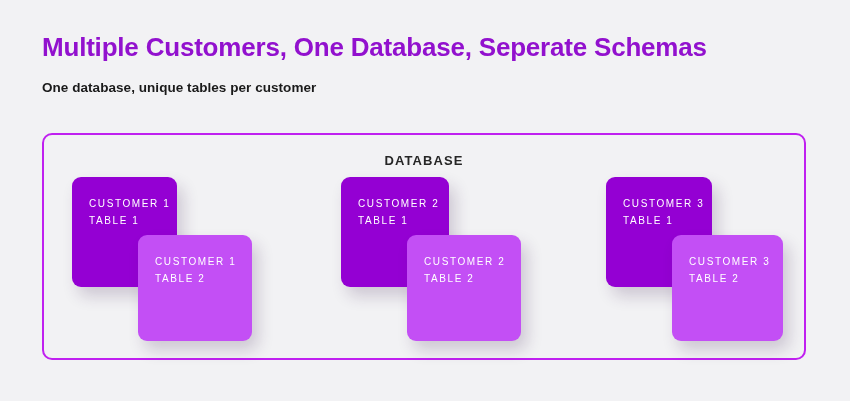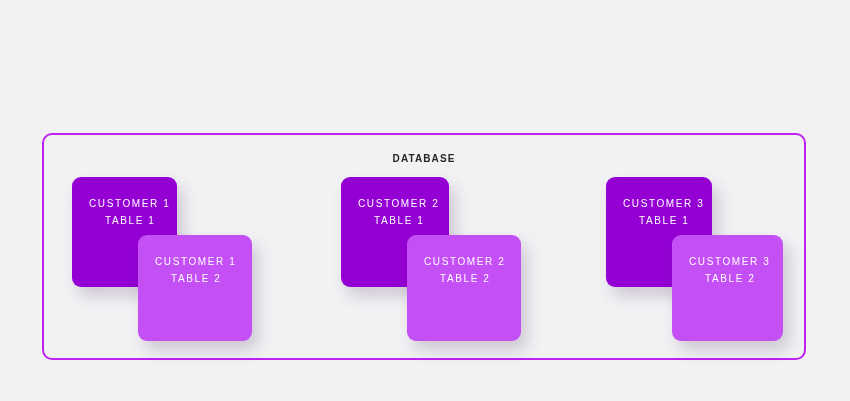--- a/index.html
+++ b/index.html
@@ -55,21 +55,21 @@
     background: transparent;
     box-sizing: border-box;
   }
 
   .db-label {
     position: absolute;
     left: 0;
     right: 0;
     top: 18px;
     text-align: center;
-    font-size: 10px;
+    font-size: 13px;
     font-weight: bold;
     color: #262626;
     letter-spacing: 1.1px;
   }
 
   .cards-layer {
     position: absolute;
     left: 0;
     top: 0;
     width: 850px;
@@ -100,29 +100,30 @@
     font-family: Liberation Sans, sans-serif;
     font-size: 10px;
     color: #ffffff;
     letter-spacing: 1.6px;
     line-height: 17px;
     white-space: nowrap;
   }
 
   .card-text .line2 {
     display: block;
-    margin-left: 16px;
   }
 </style>
 </head>
 <body>
 
 <div class="page">
 
+  <div class="title">Multiple Customers, One Database, Seperate Schemas</div>
 
+  <div class="subtitle">One database, unique tables per customer</div>
 
   <div class="db-container">
     <div class="db-label">DATABASE</div>
   </div>
 
   <div class="cards-layer">
 
     <div class="card dark" id="c0-back" style="left: 72px; top: 177px; width: 105px; height: 110px;">
       <div class="card-text">
         <span>CUSTOMER 1</span>

